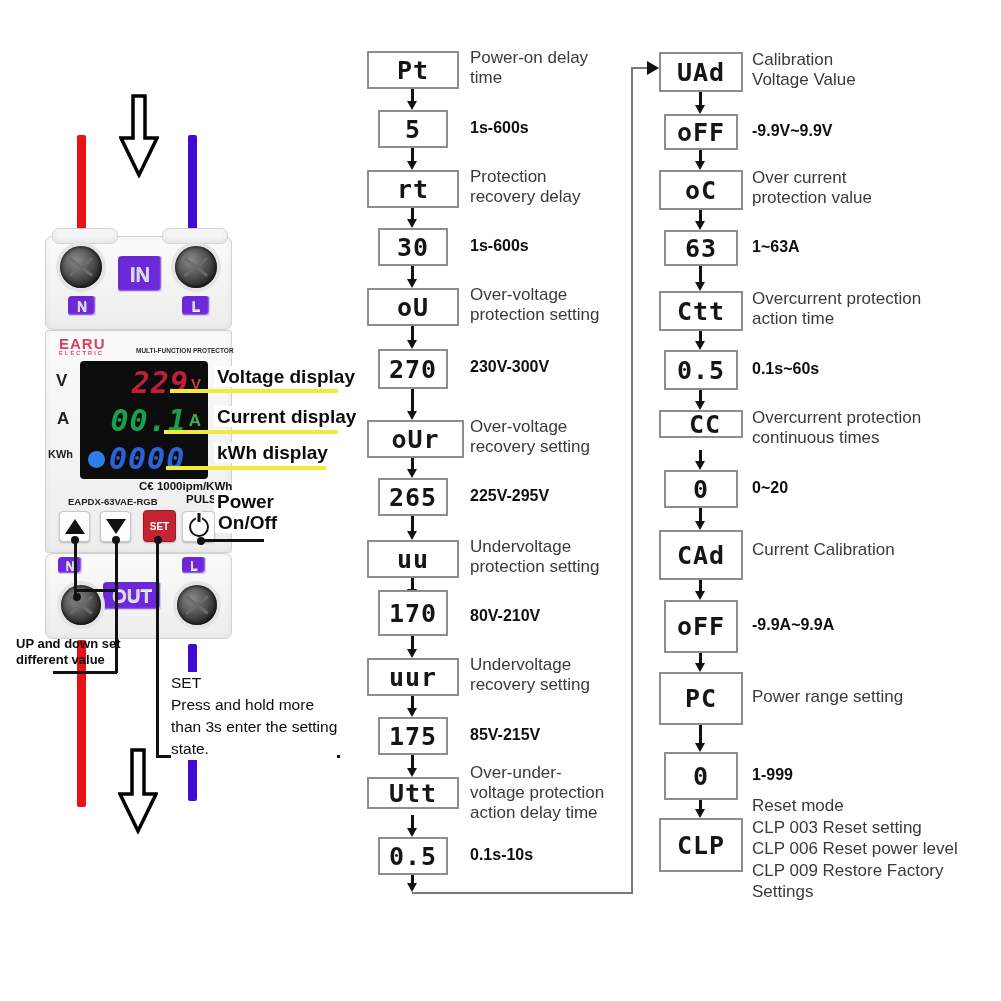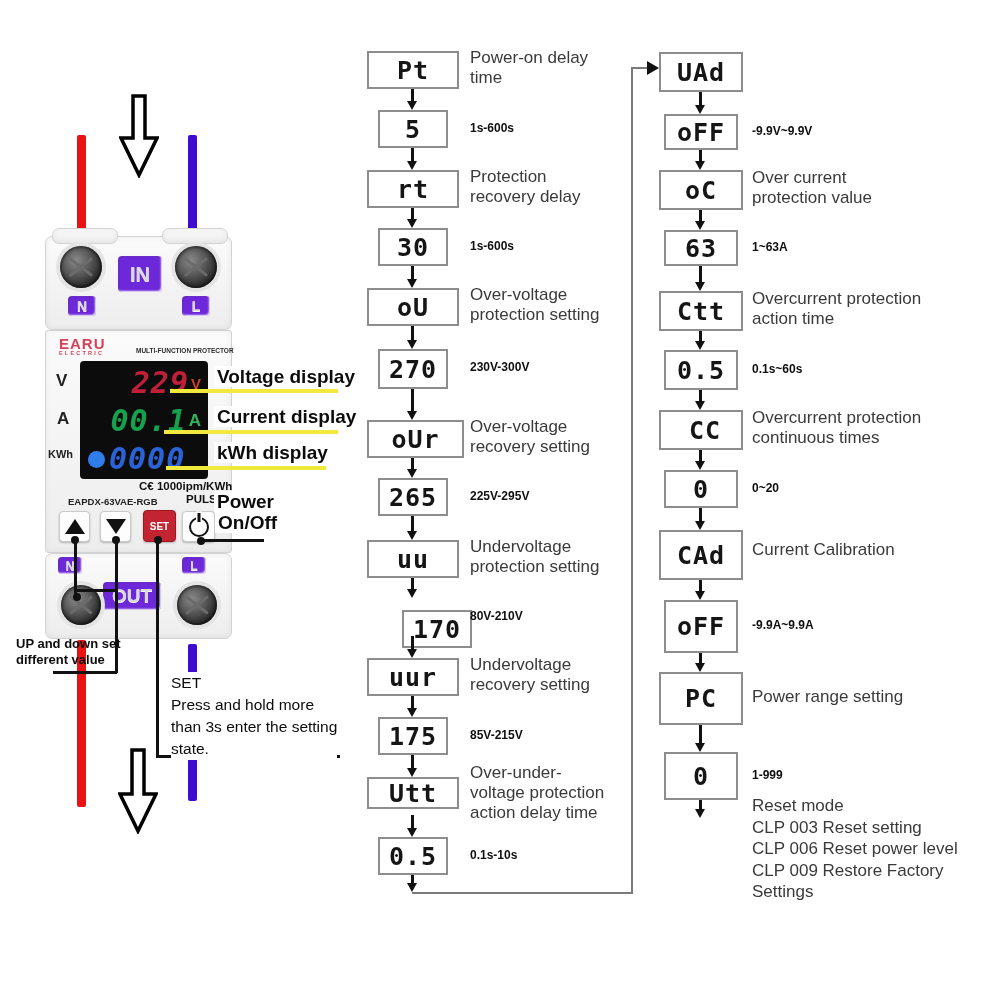--- a/index.html
+++ b/index.html
@@ -6,21 +6,21 @@
   #stage{position:relative;width:1001px;height:1001px;background:#fff;overflow:hidden;
          font-family:"Liberation Sans",sans-serif;}
   .abs{position:absolute;}
 
   
   .fbox{position:absolute;background:#fff;border:2px solid #8d8d8d;
         display:flex;align-items:center;justify-content:center;box-sizing:border-box;}
   .seg{font-family:"DejaVu Sans Mono",monospace;font-weight:bold;font-size:25px;
        color:#151515;letter-spacing:1px;line-height:1;}
   .flbl{position:absolute;font-size:17px;line-height:20px;color:#3a3a3a;white-space:pre-line;}
-  .vrange{font-size:12px;font-weight:bold;color:#0f0f0f;}
+  .vrange{font-size:16px;font-weight:bold;color:#0f0f0f;}
   .arr{position:absolute;width:2.5px;background:#111;}
   .arr::after{content:'';position:absolute;left:-4.5px;bottom:-8px;width:0;height:0;
               border-left:5.5px solid transparent;border-right:5.5px solid transparent;
               border-top:9px solid #111;}
   .aL{left:411px;} .aR{left:699px;}
   .cline{position:absolute;background:#7a7a7a;}
   .harrow{position:absolute;width:0;height:0;border-top:7px solid transparent;
           border-bottom:7px solid transparent;border-left:12px solid #111;}
 
   
@@ -225,21 +225,21 @@
   <div class="flbl vrange" style="left:470px;top:486px;">225V-295V</div>
   <i class="arr aL" style="top:516px;height:16px;"></i>
 
   <div class="fbox" style="left:367px;top:540px;width:92px;height:38px;">
       <span class="seg">uu</span>
     </div>
   <div class="flbl" style="left:470px;top:537px;">Undervoltage
 protection setting</div>
   <i class="arr aL" style="top:578px;height:12px;"></i>
 
-  <div class="fbox" style="left:378px;top:610px;width:70px;height:38px;margin-left:24px;">
+  <div class="fbox" style="left:378px;top:590px;width:70px;height:46px;">
       <span class="seg">170</span>
     </div>
   <div class="flbl vrange" style="left:470px;top:606px;">80V-210V</div>
   <i class="arr aL" style="top:636px;height:14px;"></i>
 
   <div class="fbox" style="left:367px;top:658px;width:92px;height:38px;">
       <span class="seg">uur</span>
     </div>
   <div class="flbl" style="left:470px;top:655px;">Undervoltage
 recovery setting</div>
@@ -266,20 +266,22 @@
   <i class="arr aL" style="top:875px;height:9px;"></i>
 
   <div class="cline" style="left:412px;top:892px;width:221px;height:2px;"></div>
   <div class="cline" style="left:631px;top:67px;width:2px;height:827px;"></div>
   <div class="cline" style="left:631px;top:67px;width:17px;height:2px;"></div>
   <span class="harrow" style="left:647px;top:61px;"></span>
 
   <div class="fbox" style="left:659px;top:52px;width:84px;height:40px;">
       <span class="seg">UAd</span>
     </div>
+  <div class="flbl" style="left:752px;top:50px;">Calibration
+Voltage Value</div>
   <i class="arr aR" style="top:92px;height:14px;"></i>
 
   <div class="fbox" style="left:664px;top:114px;width:74px;height:36px;">
       <span class="seg">oFF</span>
     </div>
   <div class="flbl vrange" style="left:752px;top:121px;">-9.9V~9.9V</div>
   <i class="arr aR" style="top:150px;height:12px;"></i>
 
   <div class="fbox" style="left:659px;top:170px;width:84px;height:40px;">
       <span class="seg">oC</span>
@@ -300,21 +302,21 @@
   <div class="flbl" style="left:752px;top:289px;">Overcurrent protection
 action time</div>
   <i class="arr aR" style="top:331px;height:11px;"></i>
 
   <div class="fbox" style="left:664px;top:350px;width:74px;height:40px;">
       <span class="seg">0.5</span>
     </div>
   <div class="flbl vrange" style="left:752px;top:359px;">0.1s~60s</div>
   <i class="arr aR" style="top:390px;height:12px;"></i>
 
-  <div class="fbox" style="left:659px;top:410px;width:84px;height:40px;padding-left:8px;">
+  <div class="fbox" style="left:659px;top:410px;width:84px;height:28px;padding-left:8px;">
       <span class="seg">CC</span>
     </div>
   <div class="flbl" style="left:752px;top:408px;">Overcurrent protection
 continuous times</div>
   <i class="arr aR" style="top:450px;height:12px;"></i>
 
   <div class="fbox" style="left:664px;top:470px;width:74px;height:38px;">
       <span class="seg">0</span>
     </div>
   <div class="flbl vrange" style="left:752px;top:478px;">0~20</div>
@@ -337,19 +339,22 @@
     </div>
   <div class="flbl" style="left:752px;top:687px;">Power range setting</div>
   <i class="arr aR" style="top:725px;height:19px;"></i>
 
   <div class="fbox" style="left:664px;top:752px;width:74px;height:48px;">
       <span class="seg">0</span>
     </div>
   <div class="flbl vrange" style="left:752px;top:765px;">1-999</div>
   <i class="arr aR" style="top:800px;height:10px;"></i>
 
+  <div class="fbox" style="left:659px;top:818px;width:84px;height:54px;">
+      <span class="seg">CLP</span>
+    </div>
   <div class="flbl" style="left:752px;top:795px;line-height:21.5px;">Reset mode
 CLP 003 Reset setting
 CLP 006 Reset power level
 CLP 009 Restore Factory
 Settings</div>
 
 </div>
 
 </body></html>

